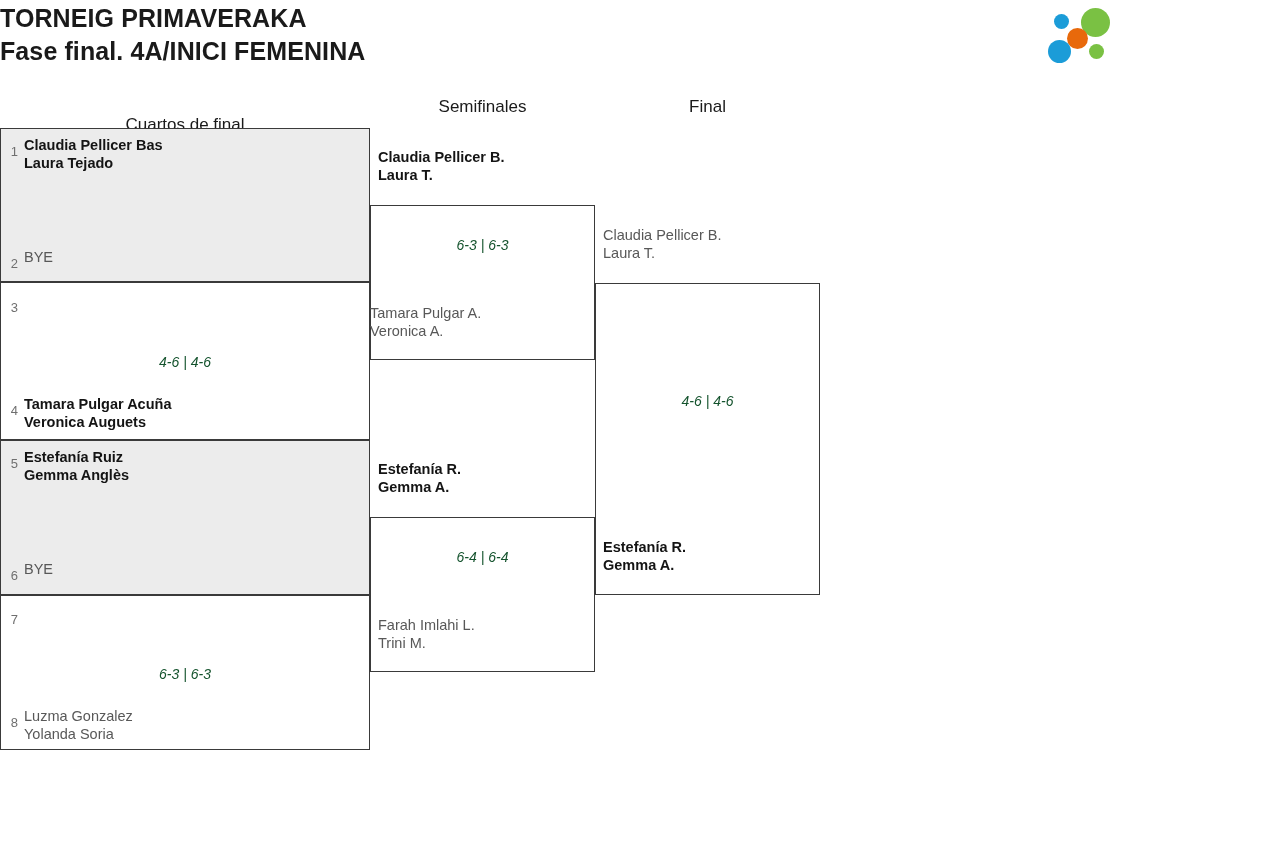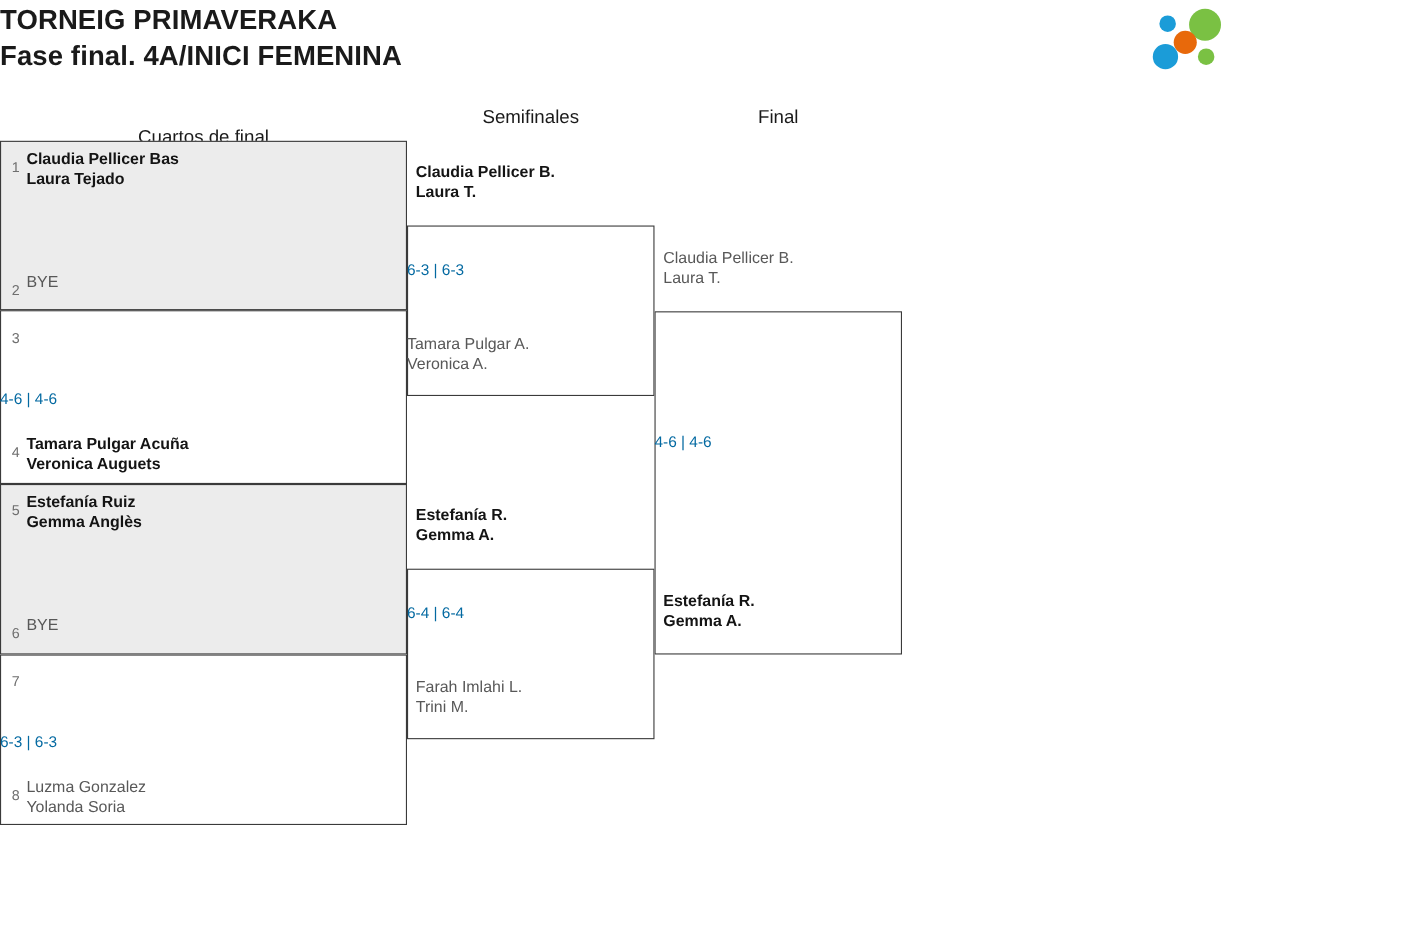--- a/index.html
+++ b/index.html
@@ -142,22 +142,24 @@
   #sf1-t2 { left: 362px; top: 304px; }
   #sf2-t1 { left: 370px; top: 460px; }
   #sf2-t2 { left: 370px; top: 616px; align-items: center; }
   #f-t1   { left: 595px; top: 226px; }
   #f-t2   { left: 595px; top: 538px; }
 
   
   .score {
     position: absolute;
     font-size: 14px;
-    color: #0369a1;
-    white-space: nowrap;
+    color: #14532d;
+    text-align: center;
+    white-space: nowrap;
+    font-style: italic;
   }
   #score-qf2 { left: 0px;   top: 354px; width: 370px; }
   #score-qf4 { left: 0px;   top: 666px; width: 370px; }
   #score-sf1 { left: 370px; top: 237px; width: 225px; }
   #score-sf2 { left: 370px; top: 549px; width: 225px; }
   #score-f   { left: 595px; top: 393px; width: 225px; }
 </style>
 </head>
 <body>
 

